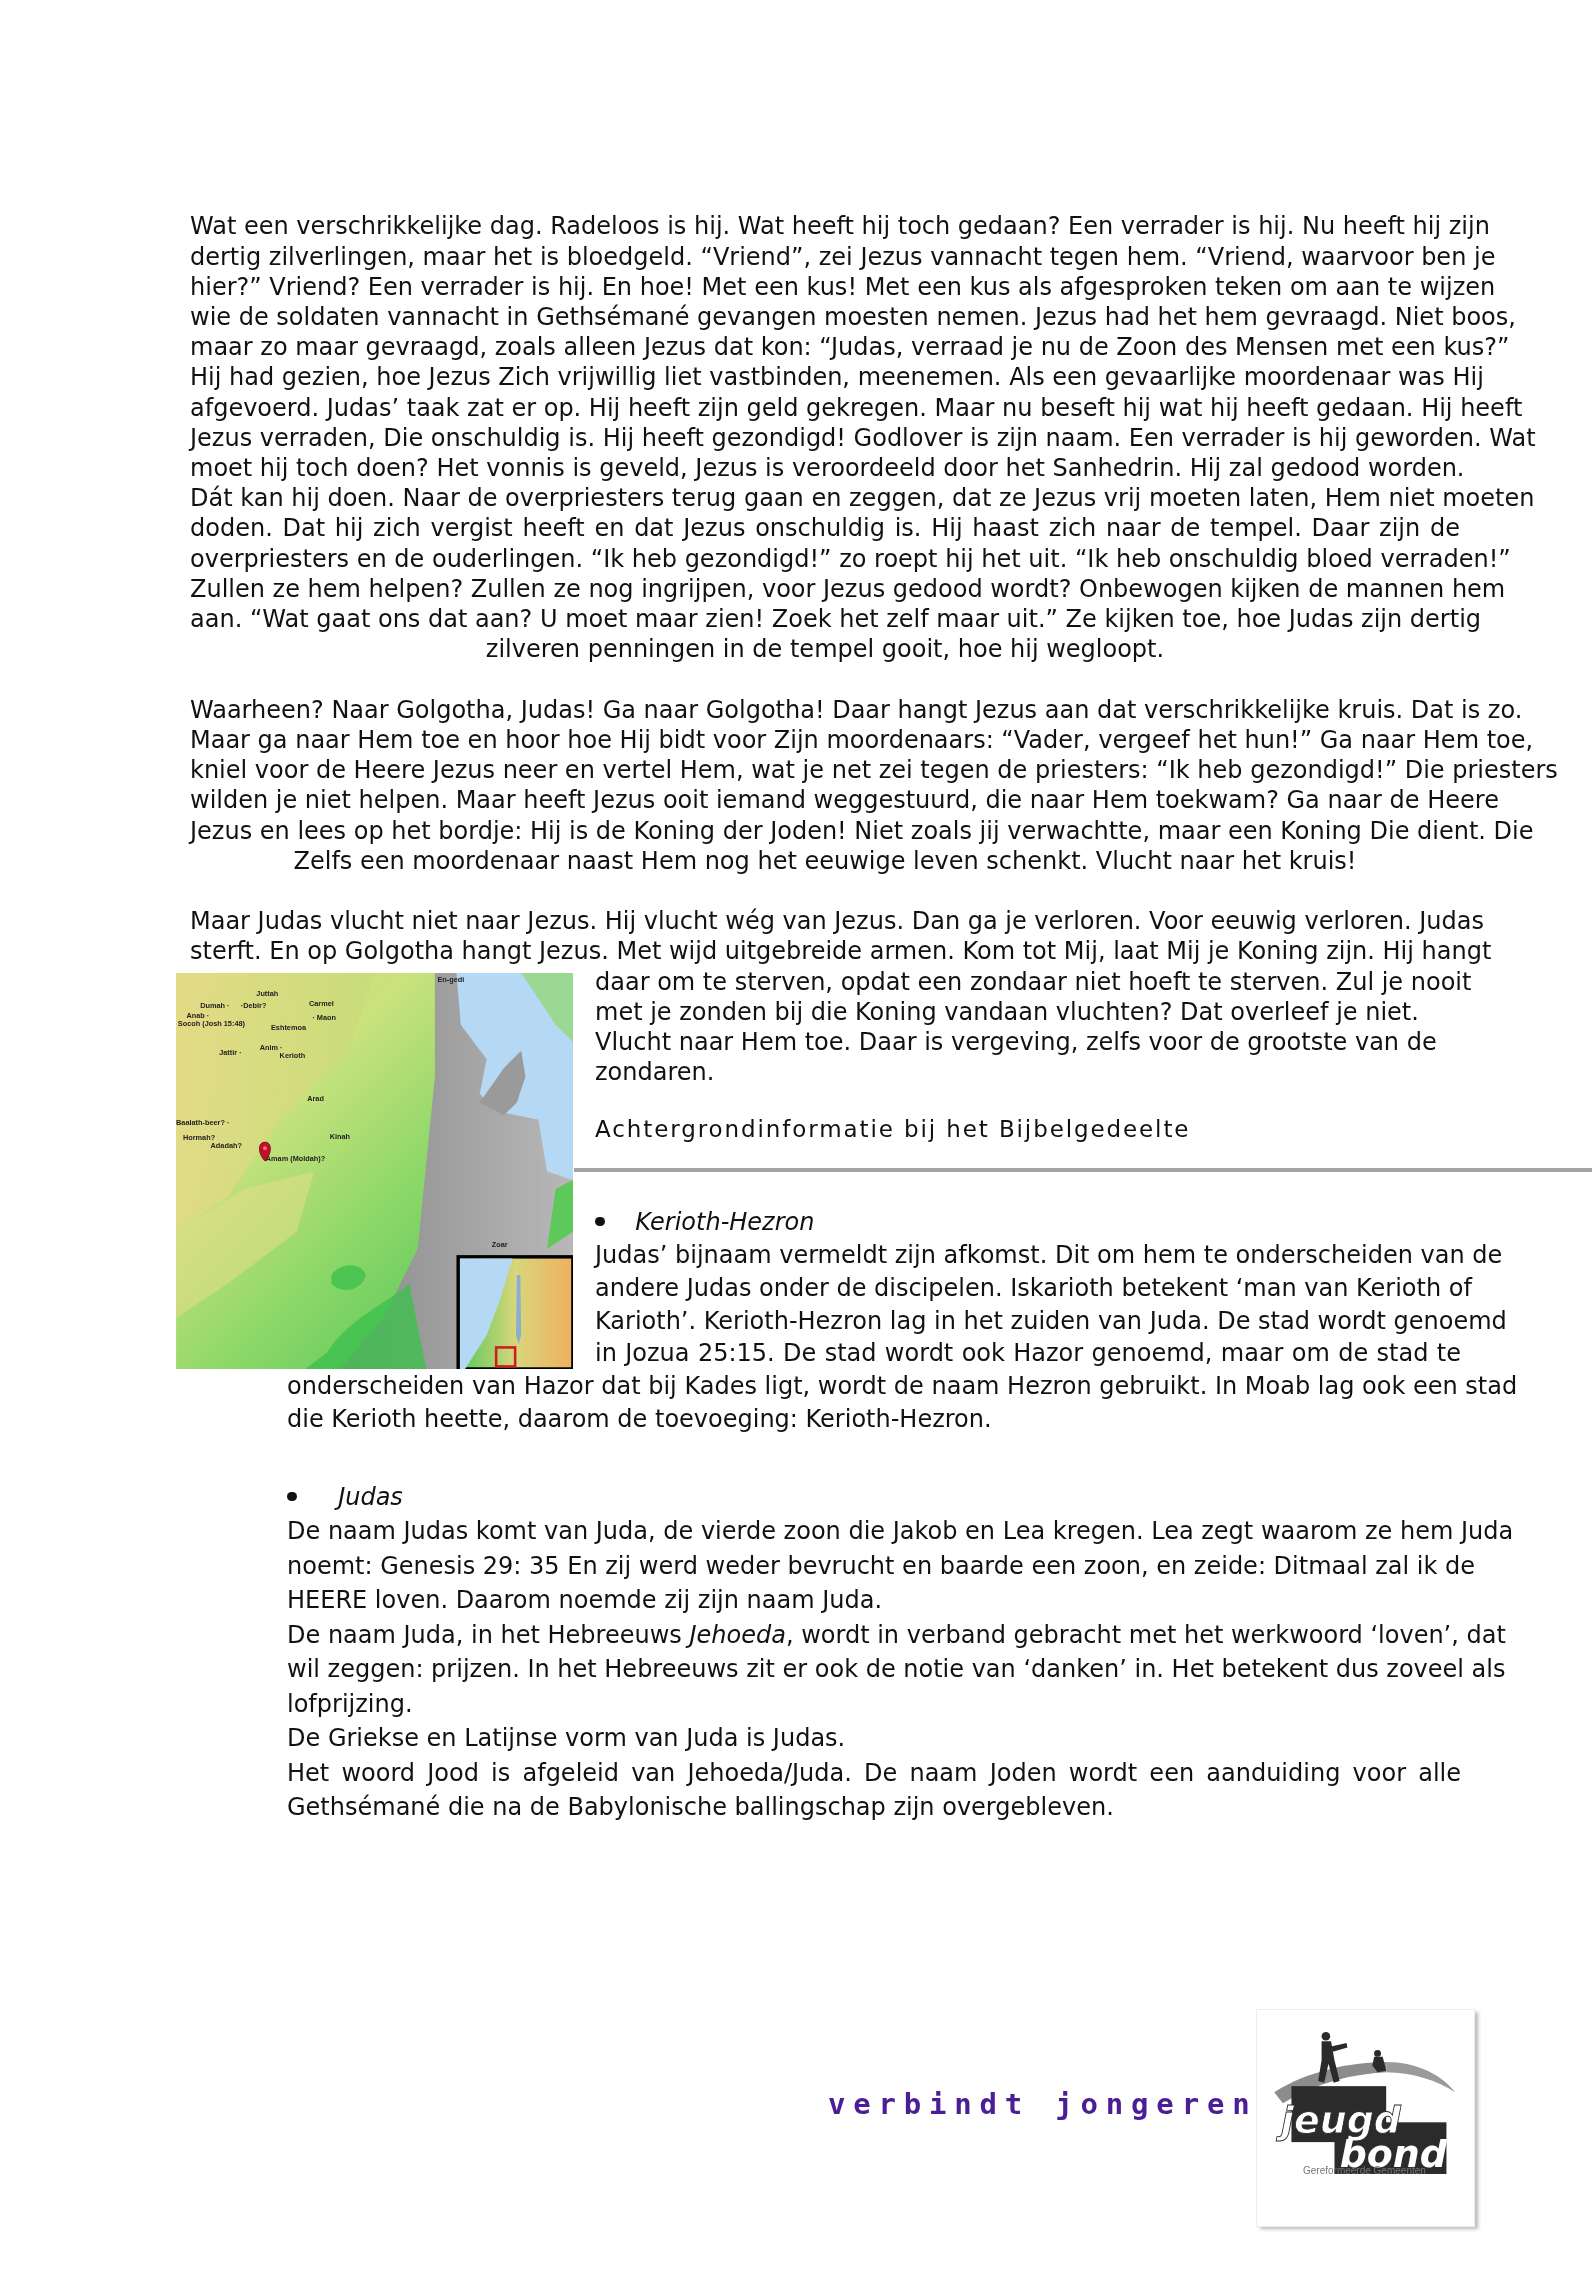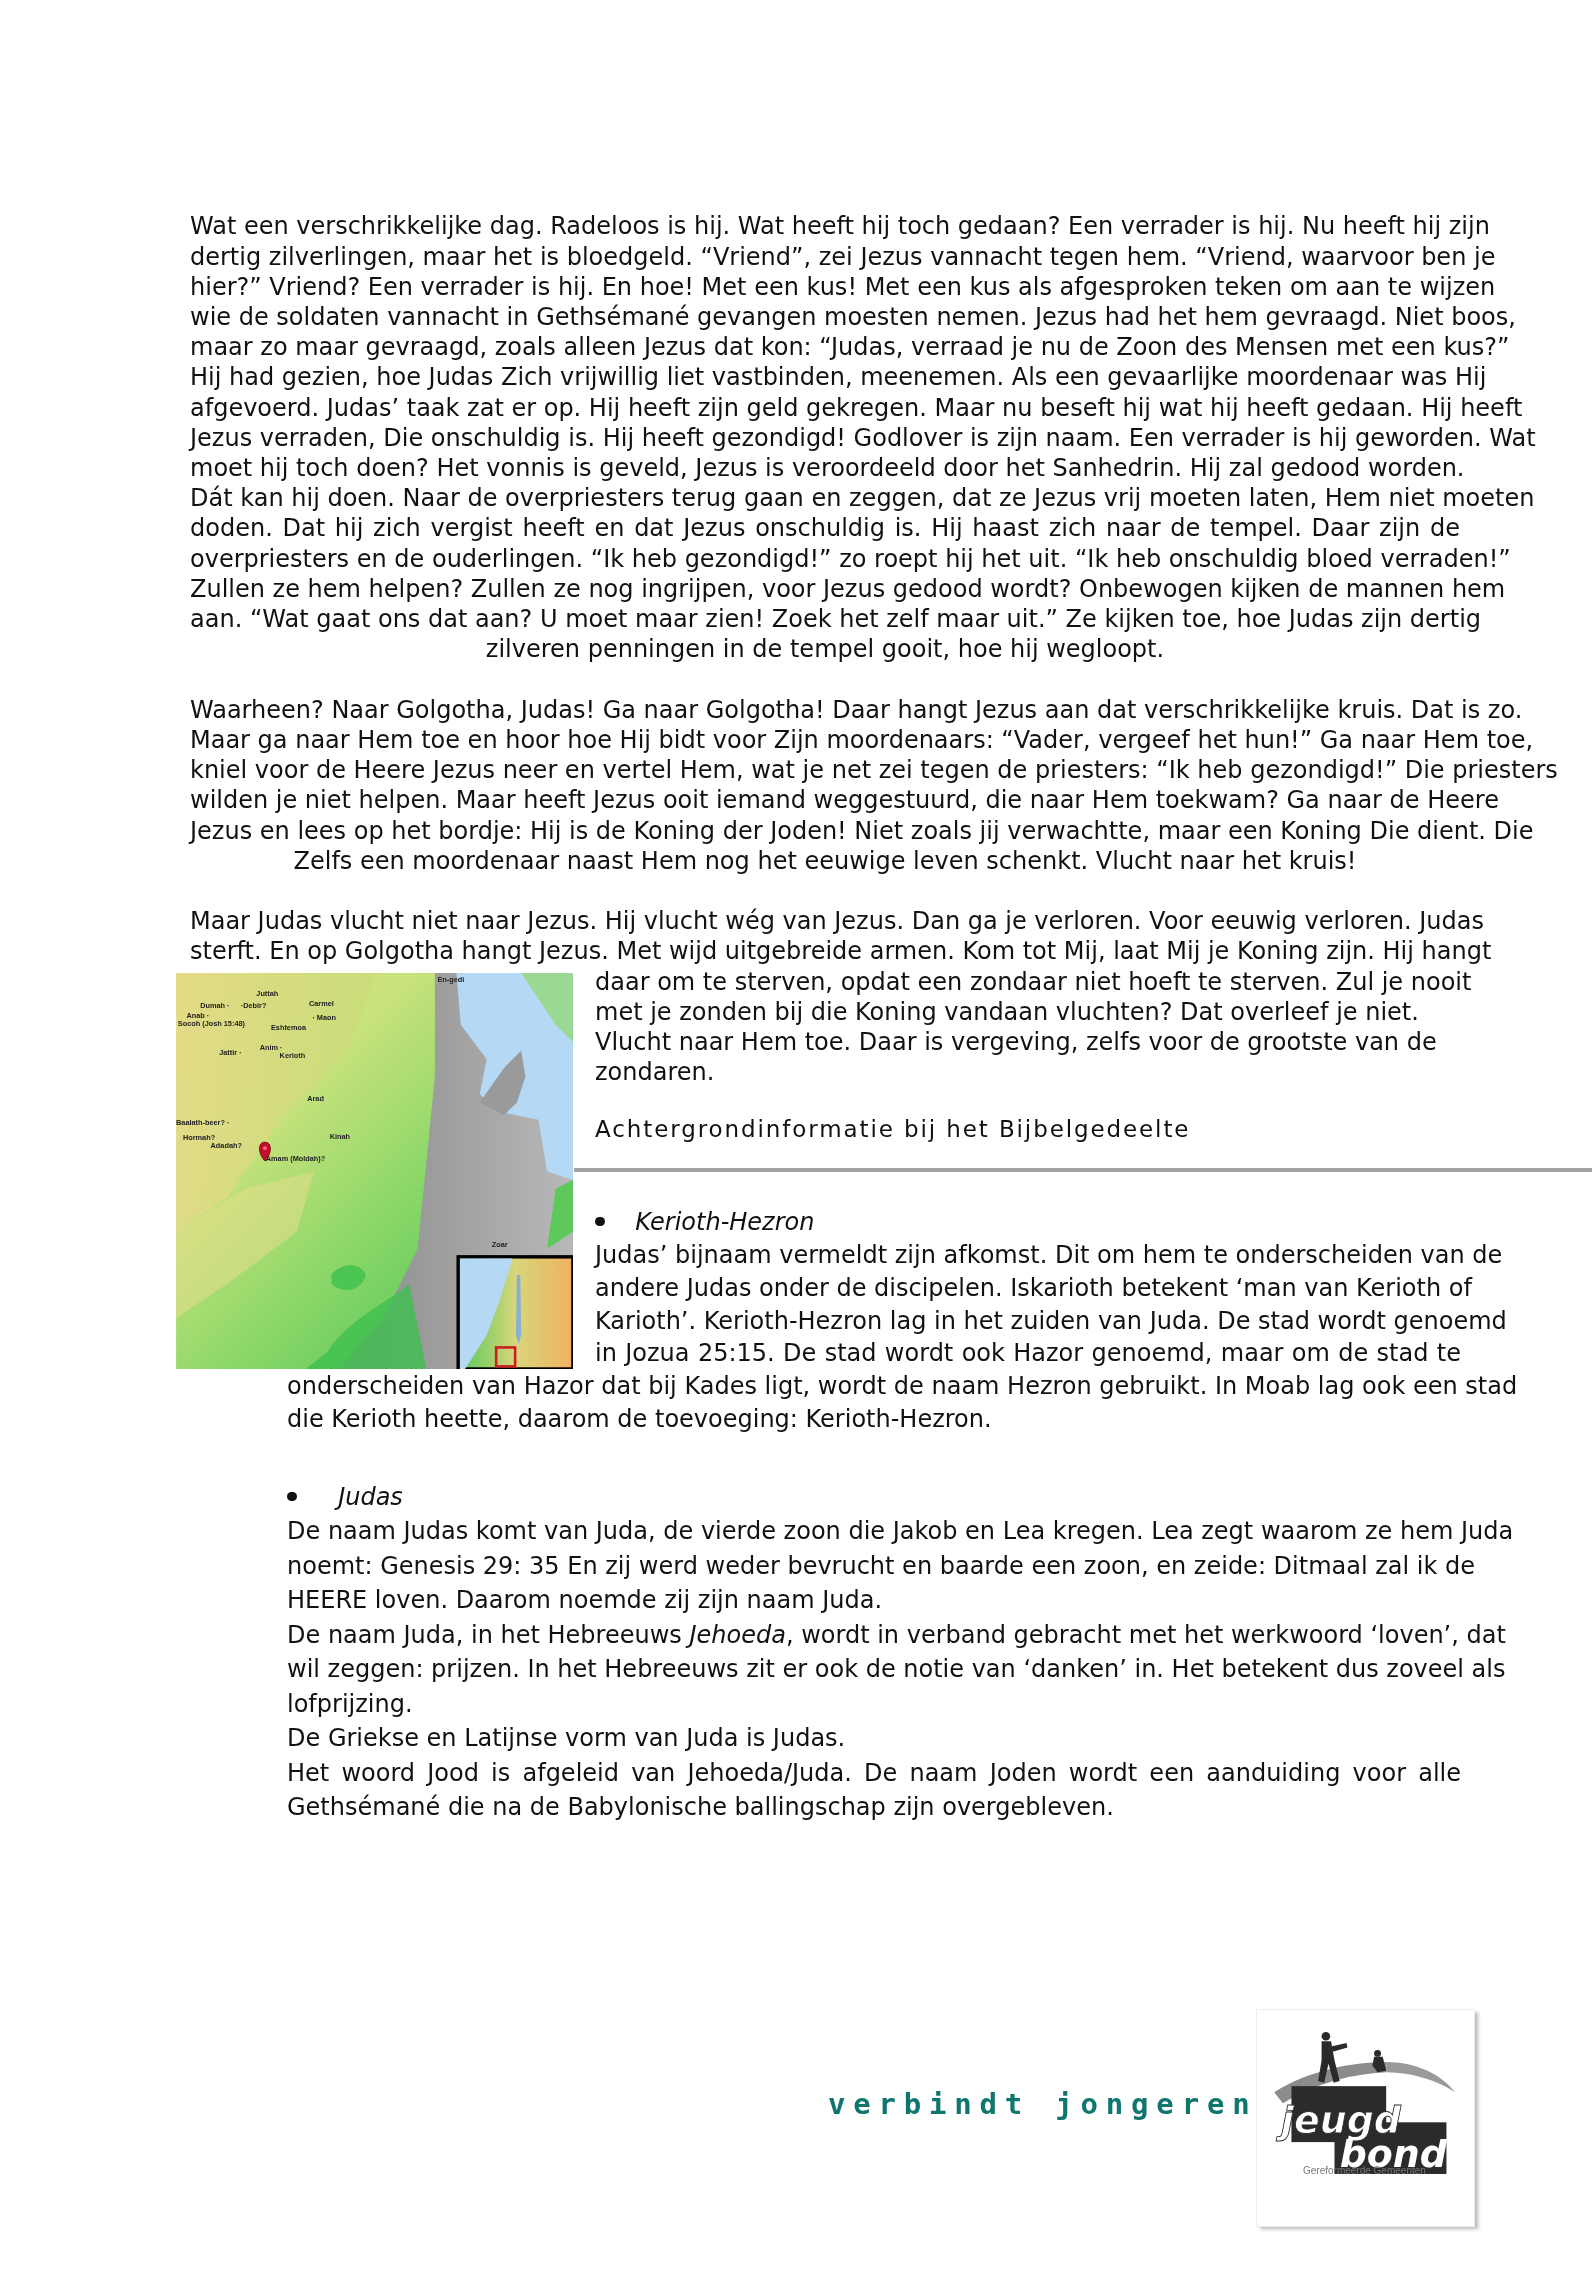--- a/index.html
+++ b/index.html
@@ -12,36 +12,36 @@
   .p2 { left: 287px; width: 1174px; }
   .heading { position: absolute; left: 595px; top: 1116px; font-size: 23px; font-weight: normal;
              letter-spacing: 1.9px; white-space: nowrap; }
   .rule { position: absolute; left: 574px; top: 1168px; width: 1018px; height: 3.5px; background: #a3a3a3; }
   .bullet-row { position: absolute; white-space: nowrap; font-size: 24px; line-height: 30px; }
   .bullet-dot { display: inline-block; width: 9.5px; height: 9.5px; border-radius: 50%; background: #111;
                 vertical-align: middle; margin-right: 0; position: relative; top: -1.7px; }
   .ital { font-style: italic; }
   .map { position: absolute; left: 176px; top: 973px; width: 397px; height: 396px; overflow: hidden; }
   .footer-slogan { position: absolute; left: 828px; top: 2087px; font-family: "DejaVu Sans Mono", monospace;
-                   font-size: 29px; font-weight: bold; letter-spacing: 7.8px; color: #0f766e; white-space: nowrap; }
+                   font-size: 29px; font-weight: bold; letter-spacing: 7.8px; color: #4c1d95; white-space: nowrap; }
   .logo-card { position: absolute; left: 1256px; top: 2009px; width: 217px; height: 216px; background: #fff;
                border: 0.9px solid #eee; box-shadow: 3.5px 2.6px 3.5px #bcbcbc; }
   .logo-sub { position: absolute; left: 1303px; top: 2165px; font-size: 10px; color: #777; white-space: nowrap;
               font-family: "Liberation Sans", sans-serif; }
 </style>
 </head>
 <body>
 
 <div>
   <div class="line p1 just" style="top:211px">Wat een verschrikkelijke dag. Radeloos is hij. Wat heeft hij toch gedaan? Een verrader is hij. Nu heeft hij zijn</div>
   <div class="line p1 just" style="top:242px">dertig zilverlingen, maar het is bloedgeld. “Vriend”, zei Jezus vannacht tegen hem. “Vriend, waarvoor ben je</div>
   <div class="line p1 just" style="top:272px">hier?” Vriend? Een verrader is hij. En hoe! Met een kus! Met een kus als afgesproken teken om aan te wijzen</div>
   <div class="line p1 just" style="top:302px">wie de soldaten vannacht in Gethsémané gevangen moesten nemen. Jezus had het hem gevraagd. Niet boos,</div>
   <div class="line p1 just" style="top:332px">maar zo maar gevraagd, zoals alleen Jezus dat kon: “Judas, verraad je nu de Zoon des Mensen met een kus?”</div>
-  <div class="line p1 just" style="top:362px">Hij had gezien, hoe Judas Zich vrijwillig liet vastbinden, meenemen. Als een gevaarlijke moordenaar was Hij</div>
+  <div class="line p1 just" style="top:362px">Hij had gezien, hoe Jezus Zich vrijwillig liet vastbinden, meenemen. Als een gevaarlijke moordenaar was Hij</div>
   <div class="line p1 just" style="top:393px">afgevoerd. Judas’ taak zat er op. Hij heeft zijn geld gekregen. Maar nu beseft hij wat hij heeft gedaan. Hij heeft</div>
   <div class="line p1 just" style="top:423px">Jezus verraden, Die onschuldig is. Hij heeft gezondigd! Godlover is zijn naam. Een verrader is hij geworden. Wat</div>
   <div class="line p1" style="top:453px">moet hij toch doen? Het vonnis is geveld, Jezus is veroordeeld door het Sanhedrin. Hij zal gedood worden.</div>
   <div class="line p1 just" style="top:483px">Dát kan hij doen. Naar de overpriesters terug gaan en zeggen, dat ze Jezus vrij moeten laten, Hem niet moeten</div>
   <div class="line p1 just" style="top:513px">doden. Dat hij zich vergist heeft en dat Jezus onschuldig is. Hij haast zich naar de tempel. Daar zijn de</div>
   <div class="line p1 just" style="top:544px">overpriesters en de ouderlingen. “Ik heb gezondigd!” zo roept hij het uit. “Ik heb onschuldig bloed verraden!”</div>
   <div class="line p1 just" style="top:574px">Zullen ze hem helpen? Zullen ze nog ingrijpen, voor Jezus gedood wordt? Onbewogen kijken de mannen hem</div>
   <div class="line p1 just" style="top:604px">aan. “Wat gaat ons dat aan? U moet maar zien! Zoek het zelf maar uit.” Ze kijken toe, hoe Judas zijn dertig</div>
   <div class="line p1" style="top:634px">zilveren penningen in de tempel gooit, hoe hij wegloopt.</div>
 </div>

